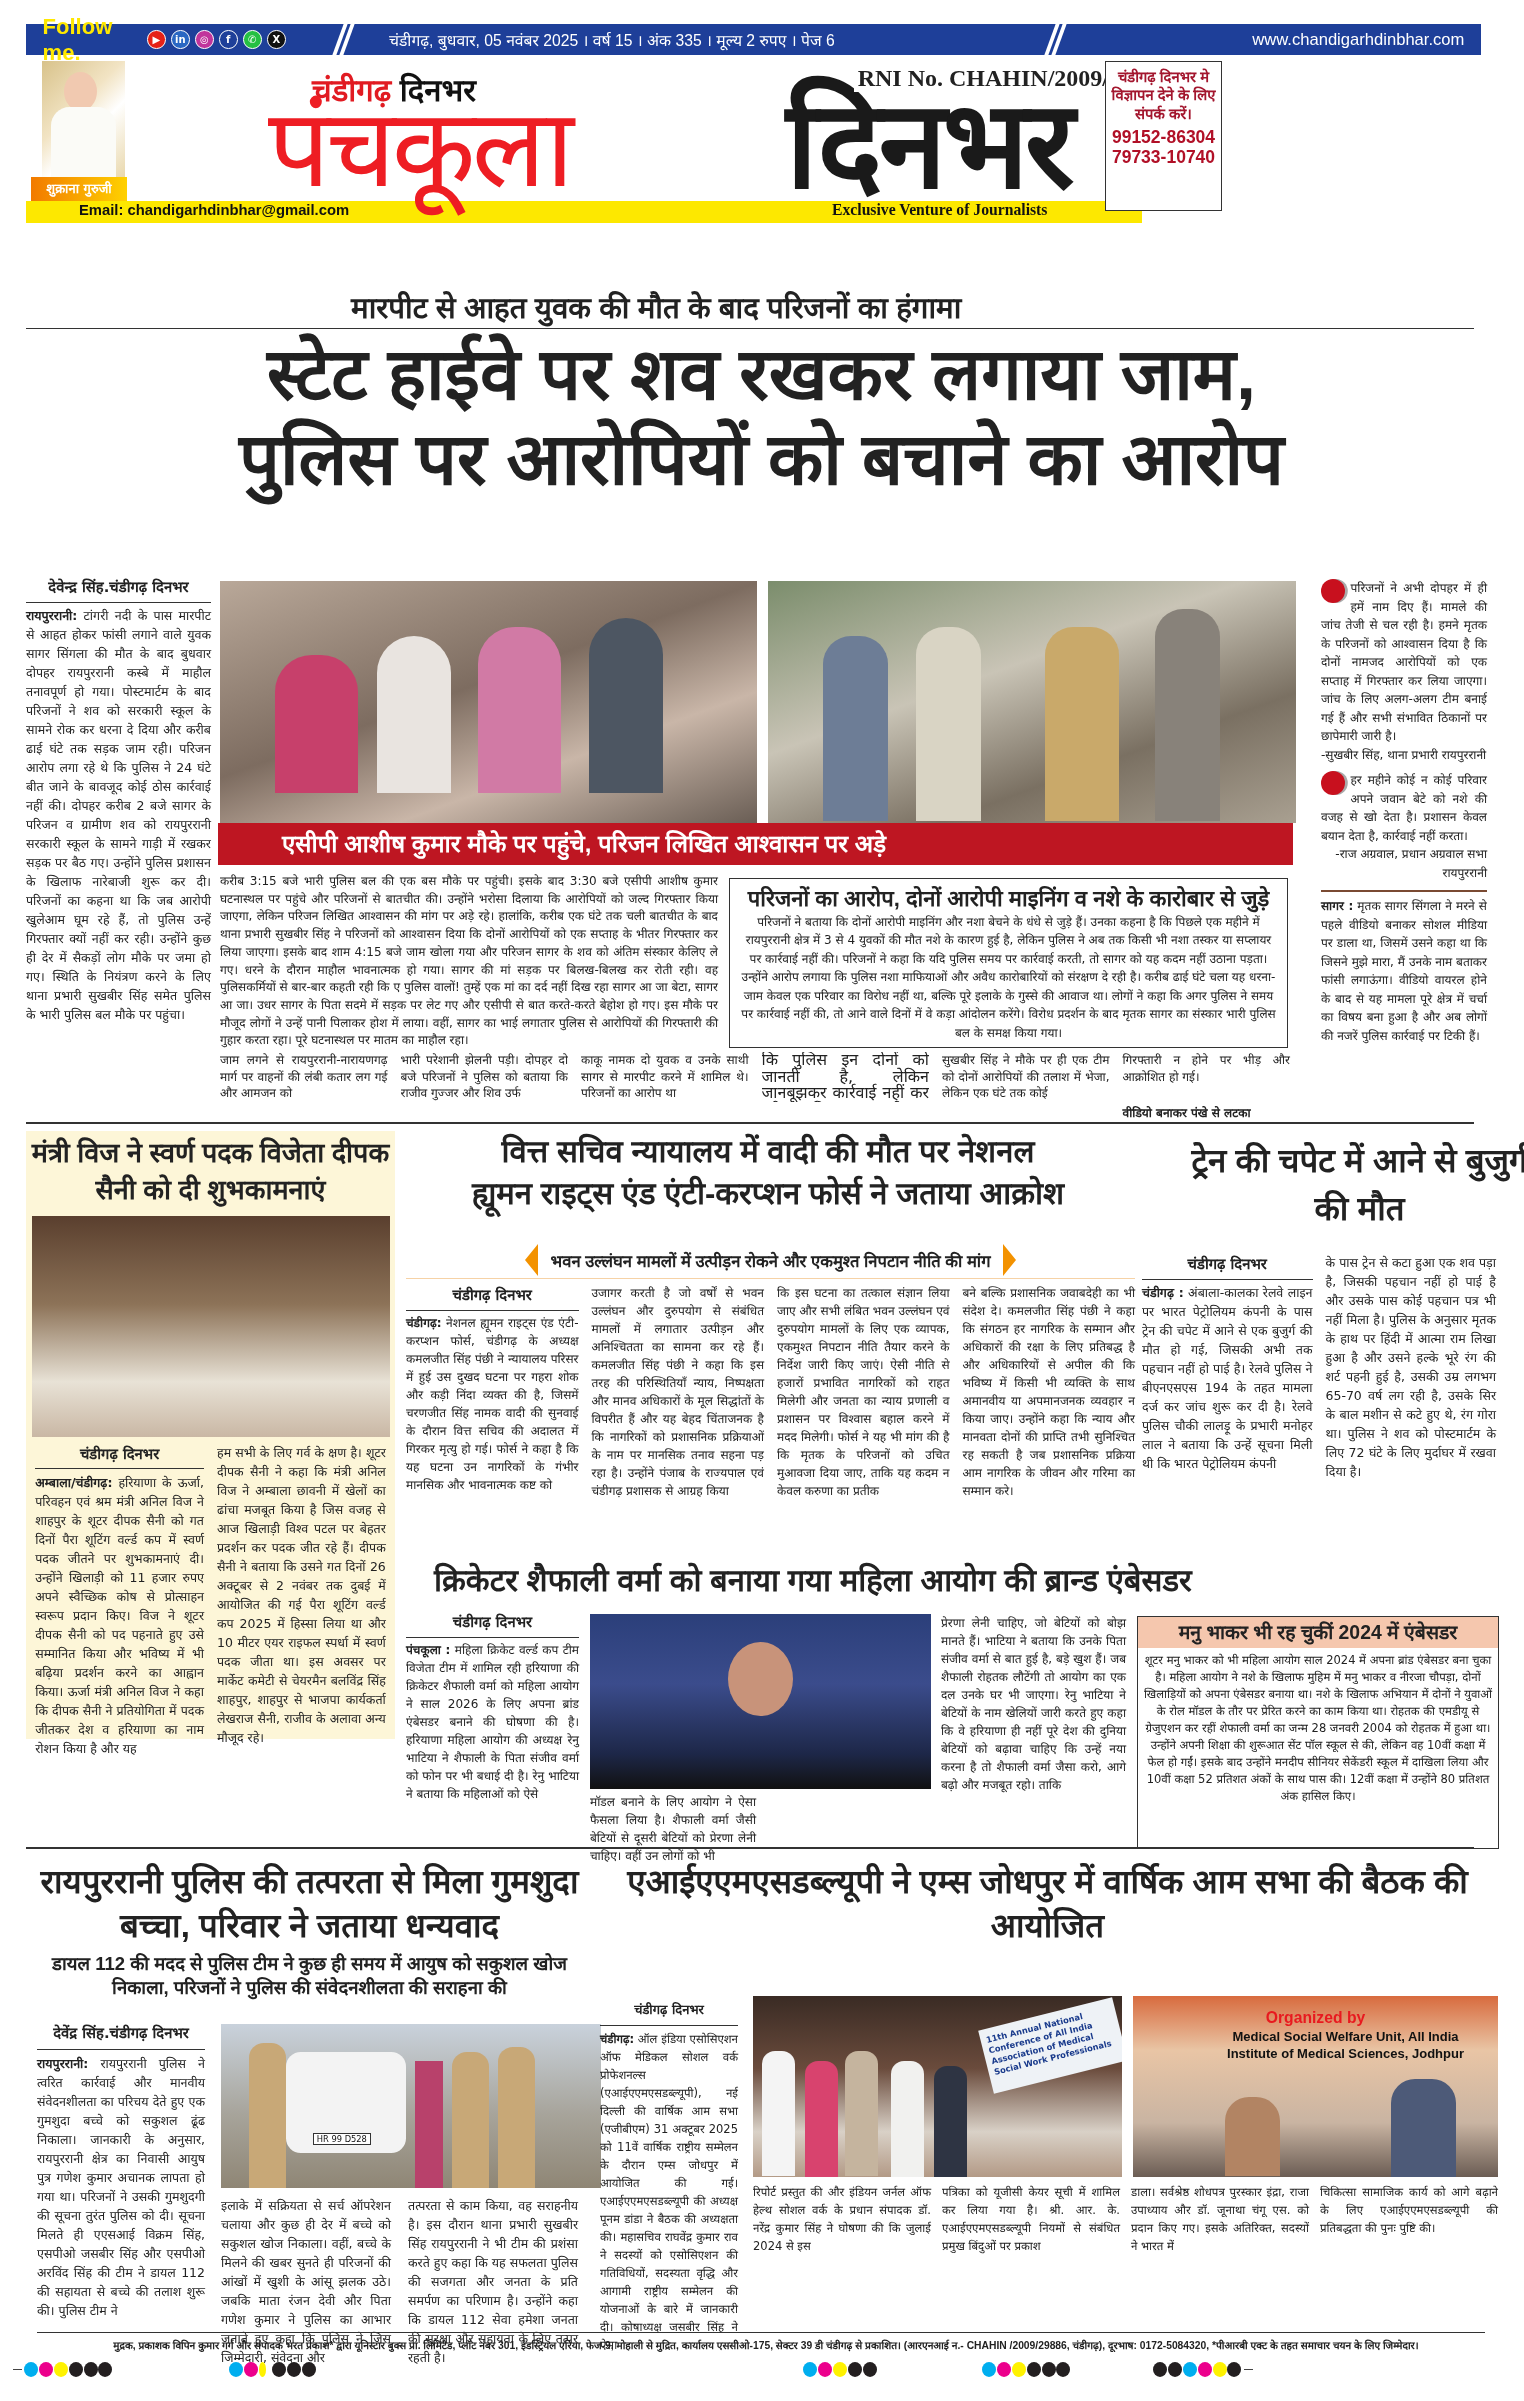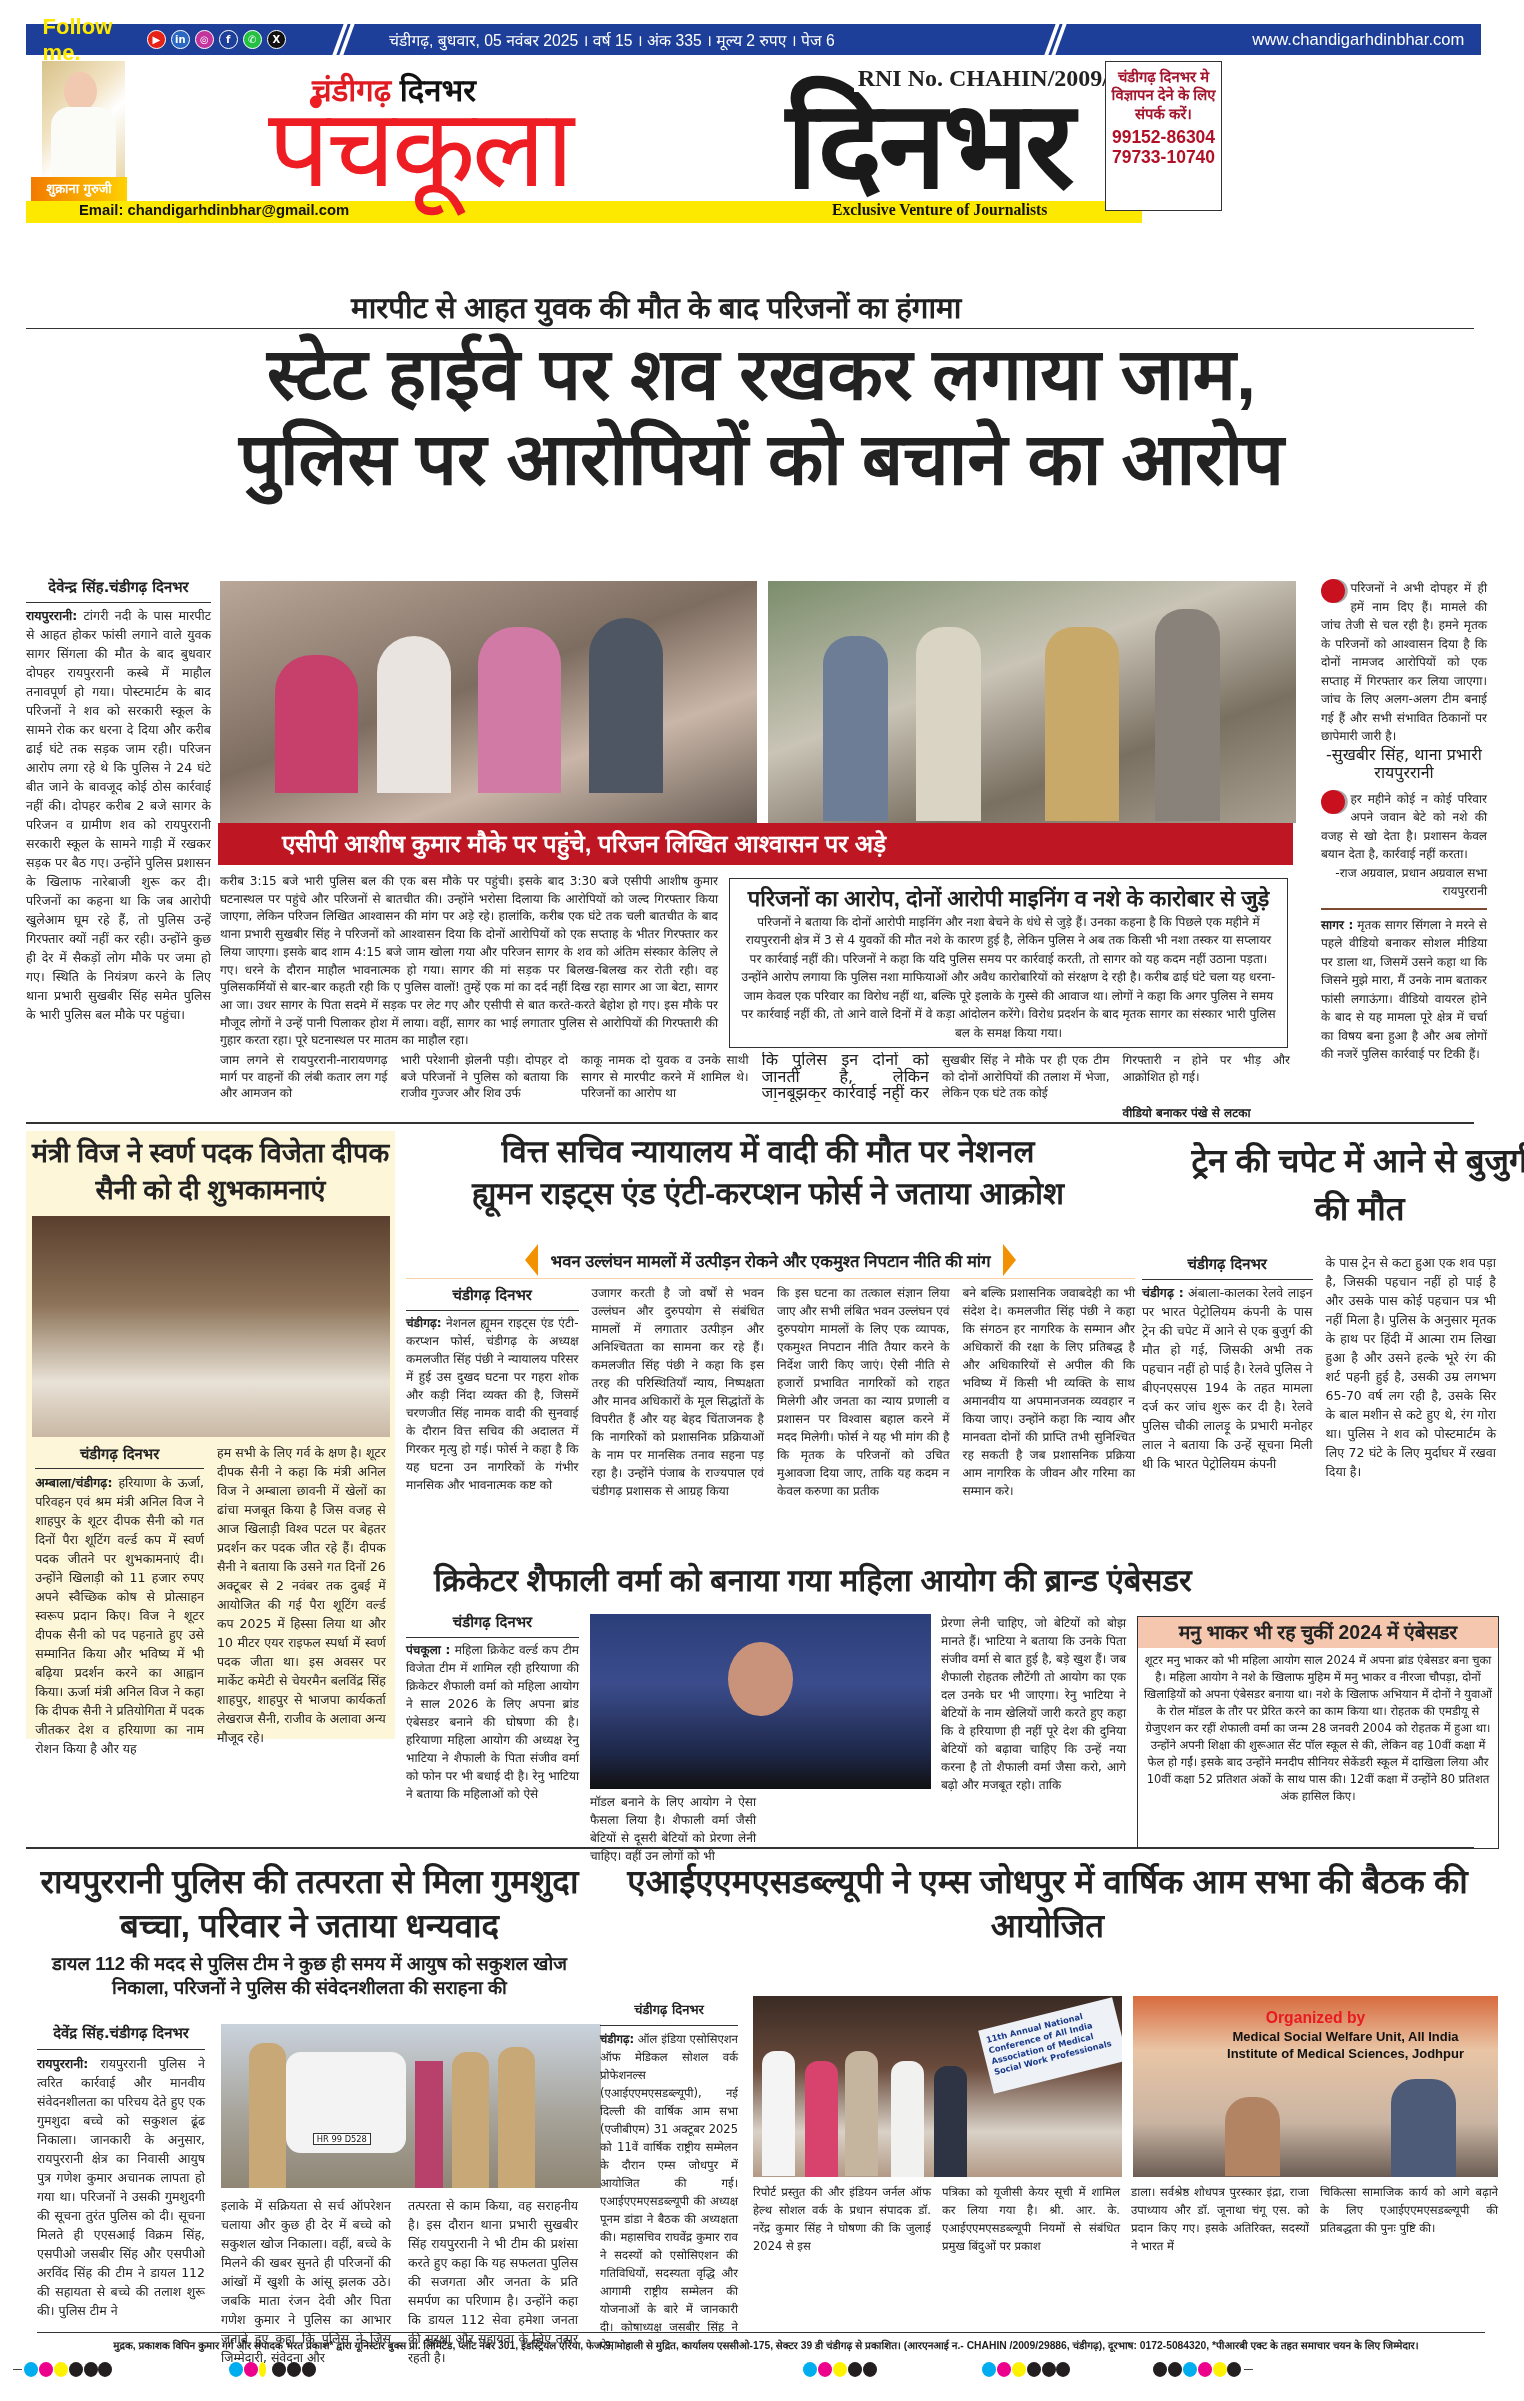--- a/index.html
+++ b/index.html
@@ -129,21 +129,21 @@
     <div class="txt" style="font-size:12px;line-height:16.6px">गिरफ्तारी न होने पर भीड़ और आक्रोशित हो गई।</div>
     <div class="bold" style="font-size:12px;margin-top:19px">वीडियो बनाकर पंखे से लटका</div>
   </div>
 </div>
 
 <div class="abs" style="left:1321px;top:579px;width:166px">
   <div class="txt" style="font-size:12px;line-height:18.5px">
     <span class="quote-dot"></span>
     <span>परिजनों ने अभी दोपहर में ही हमें नाम दिए हैं। मामले की जांच तेजी से चल रही है। हमने मृतक के परिजनों को आश्वासन दिया है कि दोनों नामजद आरोपियों को एक सप्ताह में गिरफ्तार कर लिया जाएगा। जांच के लिए अलग-अलग टीम बनाई गई हैं और सभी संभावित ठिकानों पर छापेमारी जारी है।</span>
   </div>
-  <div style="text-align:center;font-size:16px;line-height:18.5px">-सुखबीर सिंह, थाना प्रभारी रायपुररानी</div>
+  <div style="text-align:left;font-size:12px;line-height:18.5px">-सुखबीर सिंह, थाना प्रभारी रायपुररानी</div>
   <div class="txt" style="font-size:12px;line-height:18.5px;margin-top:7.4px">
     <span class="quote-dot"></span>
     <span>हर महीने कोई न कोई परिवार अपने जवान बेटे को नशे की वजह से खो देता है। प्रशासन केवल बयान देता है, कार्रवाई नहीं करता।</span>
   </div>
   <div style="text-align:right;font-size:12px;line-height:18.5px">-राज अग्रवाल, प्रधान अग्रवाल सभा रायपुररानी</div>
   <div style="height:1.8px;background:#7a4a32;margin:7.4px 0 5.5px"></div>
   <div class="txt" style="font-size:12px;line-height:18.5px"><span class="bold">सागर :</span> <span>मृतक सागर सिंगला ने मरने से पहले वीडियो बनाकर सोशल मीडिया पर डाला था, जिसमें उसने कहा था कि जिसने मुझे मारा, मैं उनके नाम बताकर फांसी लगाऊंगा। वीडियो वायरल होने के बाद से यह मामला पूरे क्षेत्र में चर्चा का विषय बना हुआ है और अब लोगों की नजरें पुलिस कार्रवाई पर टिकी हैं।</span></div>
 </div>
 
 <div class="abs rule" style="left:26px;top:1122px;width:1448px;height:1.8px"></div>

